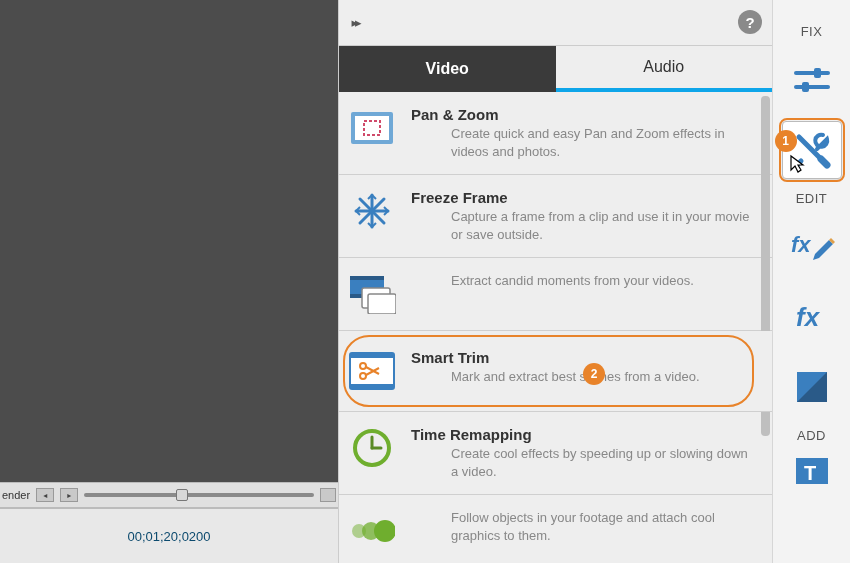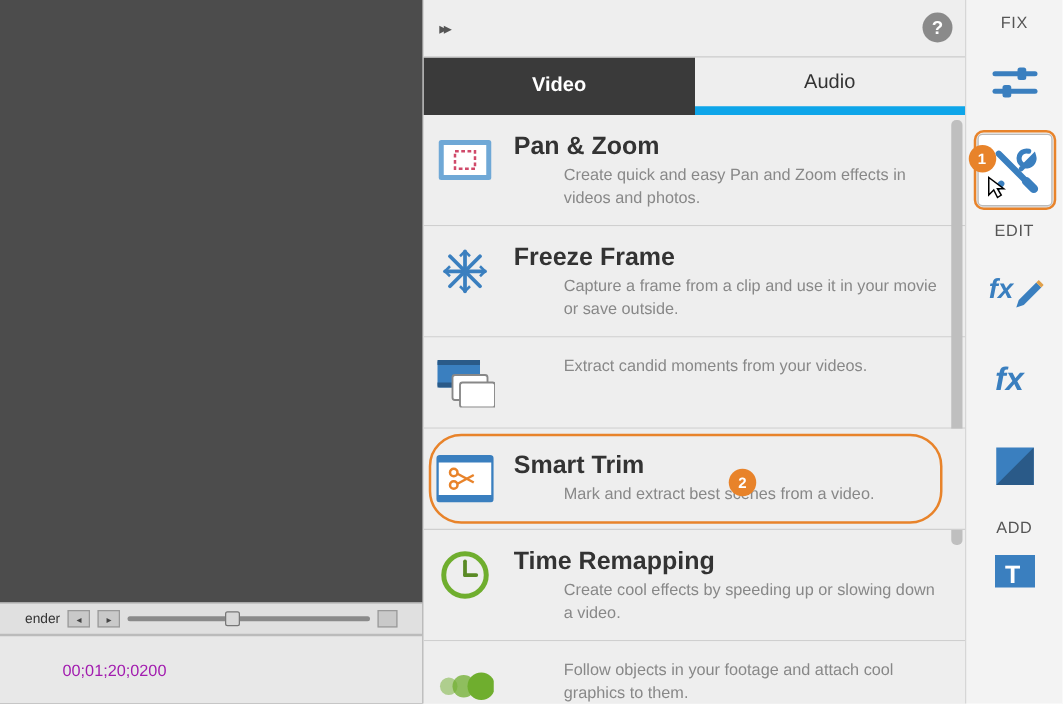--- a/index.html
+++ b/index.html
@@ -1,55 +1,55 @@
 <!DOCTYPE html>
 <html><head>
 <meta charset="utf-8">
 <style>
   * { box-sizing: border-box; margin: 0; padding: 0; font-family: "Segoe UI", Arial, sans-serif; }
   html, body { width: 850px; height: 563px; overflow: hidden; background: #fff; }
   .app { display: flex; width: 850px; height: 563px; }
 
   
   .canvas-area { width: 338px; height: 563px; background: #4c4c4c; position: relative; }
-  .player-bar { position: absolute; left: 0; right: 0; bottom: 55px; height: 26px; background: #e0e0e0; display: flex; align-items: center; padding: 0 20px; gap: 6px; border-top: 1px solid #bbb; border-bottom: 1px solid #bbb; }
+  .player-bar { position: absolute; left: 0; right: 0; bottom: 55px; height: 26px; background: #e0e0e0; display: flex; align-items: center; padding: 0 2px; gap: 6px; border-top: 1px solid #bbb; border-bottom: 1px solid #bbb; }
   .player-bar .label { font-size: 11px; color: #333; }
   .player-bar .btn { width: 18px; height: 14px; background: #c9c9c9; border: 1px solid #999; display: flex; align-items: center; justify-content: center; font-size: 8px; color: #444; }
   .player-bar .track { flex: 1; height: 4px; background: #8a8a8a; border-radius: 2px; position: relative; }
   .player-bar .track .thumb { position: absolute; top: -4px; left: 40%; width: 12px; height: 12px; background: #d8d8d8; border: 1px solid #777; border-radius: 2px; }
   .player-bar .sizebox { width: 16px; height: 14px; background: #c9c9c9; border: 1px solid #999; }
-  .time-bar { position: absolute; left: 0; right: 0; bottom: 0; height: 55px; background: #e8e8e8; border-top: 1px solid #bbb; display: flex; align-items: center; padding: 0 50px; justify-content: flex-start; font-size: 13px; color: #a21caf; }
+  .time-bar { position: absolute; left: 0; right: 0; bottom: 0; height: 55px; background: #e8e8e8; border-top: 1px solid #bbb; display: flex; align-items: center; padding: 0 50px; justify-content: center; font-size: 13px; color: #0c4a6e; }
 
   
   .tools-panel { flex: 1; background: #eeeeee; display: flex; flex-direction: column; border-left: 1px solid #ccc; }
   .panel-header { height: 46px; display: flex; align-items: center; position: relative; border-bottom: 1px solid #ccc; }
   .collapse-btn { width: 32px; text-align: center; font-size: 13px; color: #555; letter-spacing: -3px; cursor: pointer; }
   .panel-title { position: absolute; left: 0; right: 0; text-align: center; font-size: 18px; font-weight: 600; color: #444; pointer-events:none;}
   .help-btn { position: absolute; right: 10px; top: 10px; width: 24px; height: 24px; border-radius: 50%; background: #8a8a8a; color: #fff; display: flex; align-items: center; justify-content: center; font-size: 15px; font-weight: bold; cursor: pointer; }
 
   .tabs { display: flex; height: 46px; }
   .tab { flex: 1; display: flex; align-items: center; justify-content: center; font-size: 16px; cursor: pointer; }
   .tab.active { background: #3a3a3a; color: #fff; font-weight: 600; }
-  .tab.inactive { background: #eeeeee; color: #333; border-bottom: 7px solid #0ea5e9; }
+  .tab.inactive { background: #eeeeee; color: #333; border-bottom: 4px solid #0ea5e9; }
 
   .tool-list { flex: 1; overflow: hidden; position: relative; }
   .scrollbar { position: absolute; right: 2px; top: 4px; width: 9px; height: 340px; background: #bfbfbf; border-radius: 4px; }
   .tool-item { display: flex; padding: 14px 18px 14px 8px; border-bottom: 1px solid #cfcfcf; gap: 14px; align-items: flex-start; cursor: pointer; background:#eeeeee;}
   .tool-item .icon-box { width: 50px; height: 44px; flex-shrink: 0; display: flex; align-items: center; justify-content: center; }
   .tool-item .text-box { flex: 1; }
-  .tool-item .title { font-size: 20px; font-weight: 600; color: #333; margin-bottom: 2px; }
+  .tool-item .title { font-size: 15px; font-weight: 600; color: #333; margin-bottom: 2px; }
   .tool-item .desc { font-size: 13px; color: #888; line-height: 1.35; margin-left: 40px; }
 
   .tool-item.highlighted { position: relative; padding-top: 18px; padding-bottom: 18px; }
   .tool-item.highlighted::after { content: ""; position: absolute; inset: 4px 18px 4px 4px; border: 2px solid #e8832a; border-radius: 26px; pointer-events: none; }
 
   .badge { position: absolute; width: 22px; height: 22px; border-radius: 50%; background: #e8832a; color: #fff; display: flex; align-items: center; justify-content: center; font-size: 12px; font-weight: bold; z-index: 5; }
 
   
-  .right-bar { width: 78px; background: #f3f3f3; border-left: 1px solid #d6d6d6; display: flex; flex-direction: column; align-items: center; padding-top: 10px; gap: 12px; position: relative; }
+  .right-bar { width: 78px; background: #f3f3f3; border-left: 1px solid #d6d6d6; display: flex; flex-direction: column; align-items: center; padding-top: 24px; gap: 12px; position: relative; }
   .right-label { font-size: 13px; color: #555; letter-spacing: 0.5px; }
   .right-btn { width: 60px; height: 58px; display: flex; align-items: center; justify-content: center; cursor: pointer; border-radius: 4px; position:relative;}
   .right-btn.active { background: #fff; border: 1px solid #bbb; box-shadow: 0 1px 2px rgba(0,0,0,0.1); position: relative; }
   .right-btn.active::after { content: ""; position: absolute; inset: -4px; border: 2px solid #e8832a; border-radius: 8px; pointer-events: none; }
   .right-btn svg { display:block; }
 
   
   .ic-blue { fill: #3a7fbf; }
   .ic-blue-l { fill: #6fa8d6; }
   .ic-green { fill: #6fae2e; }

